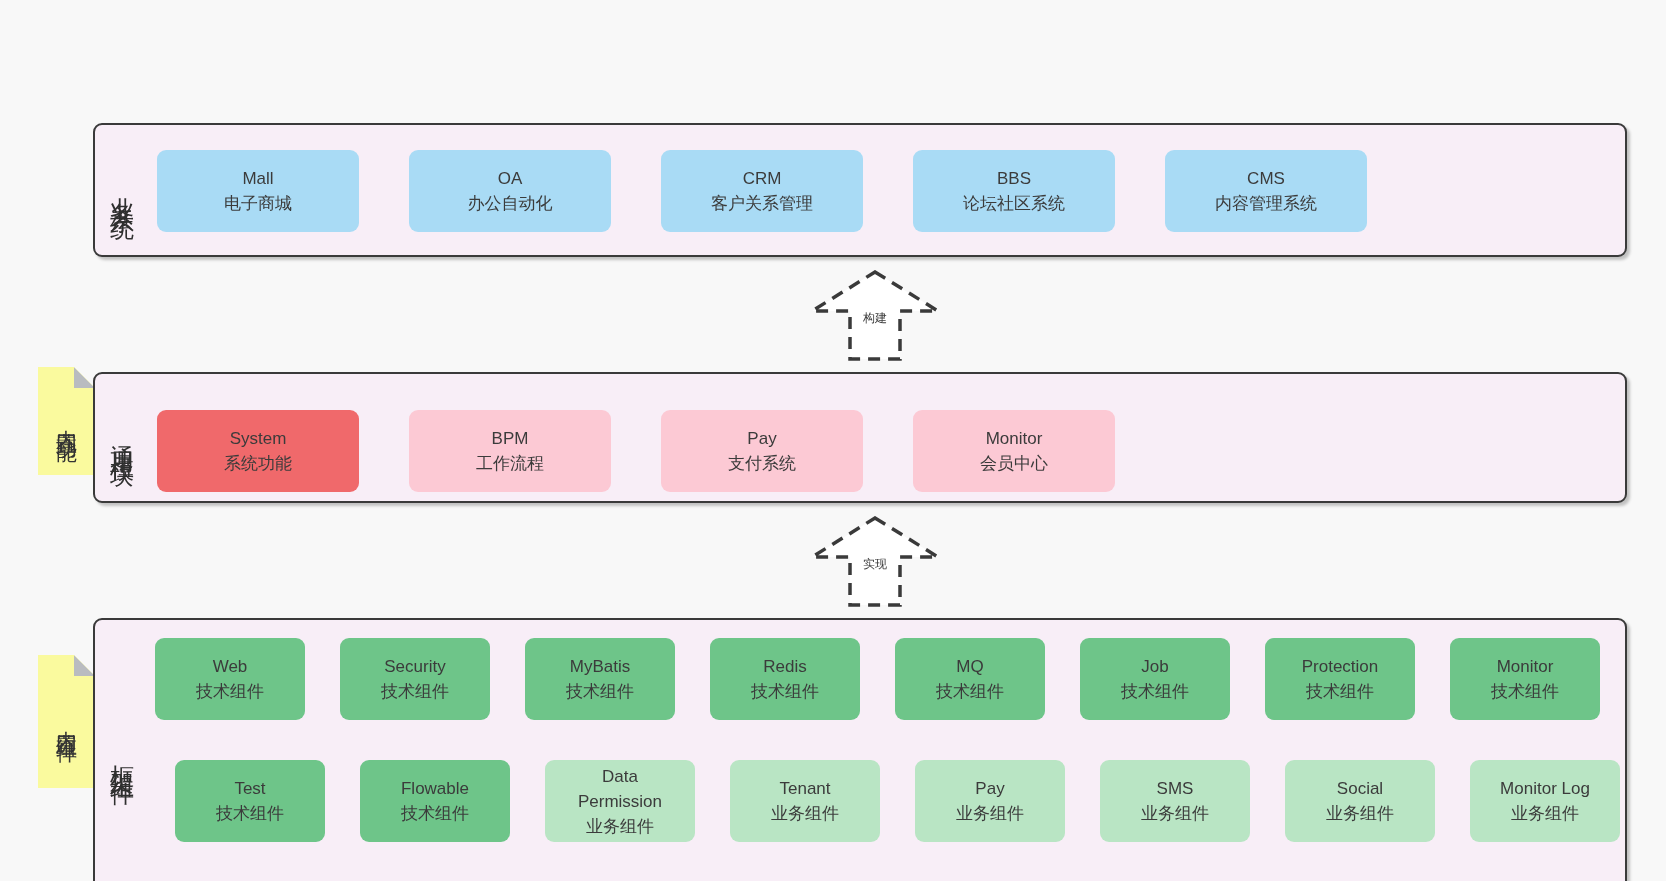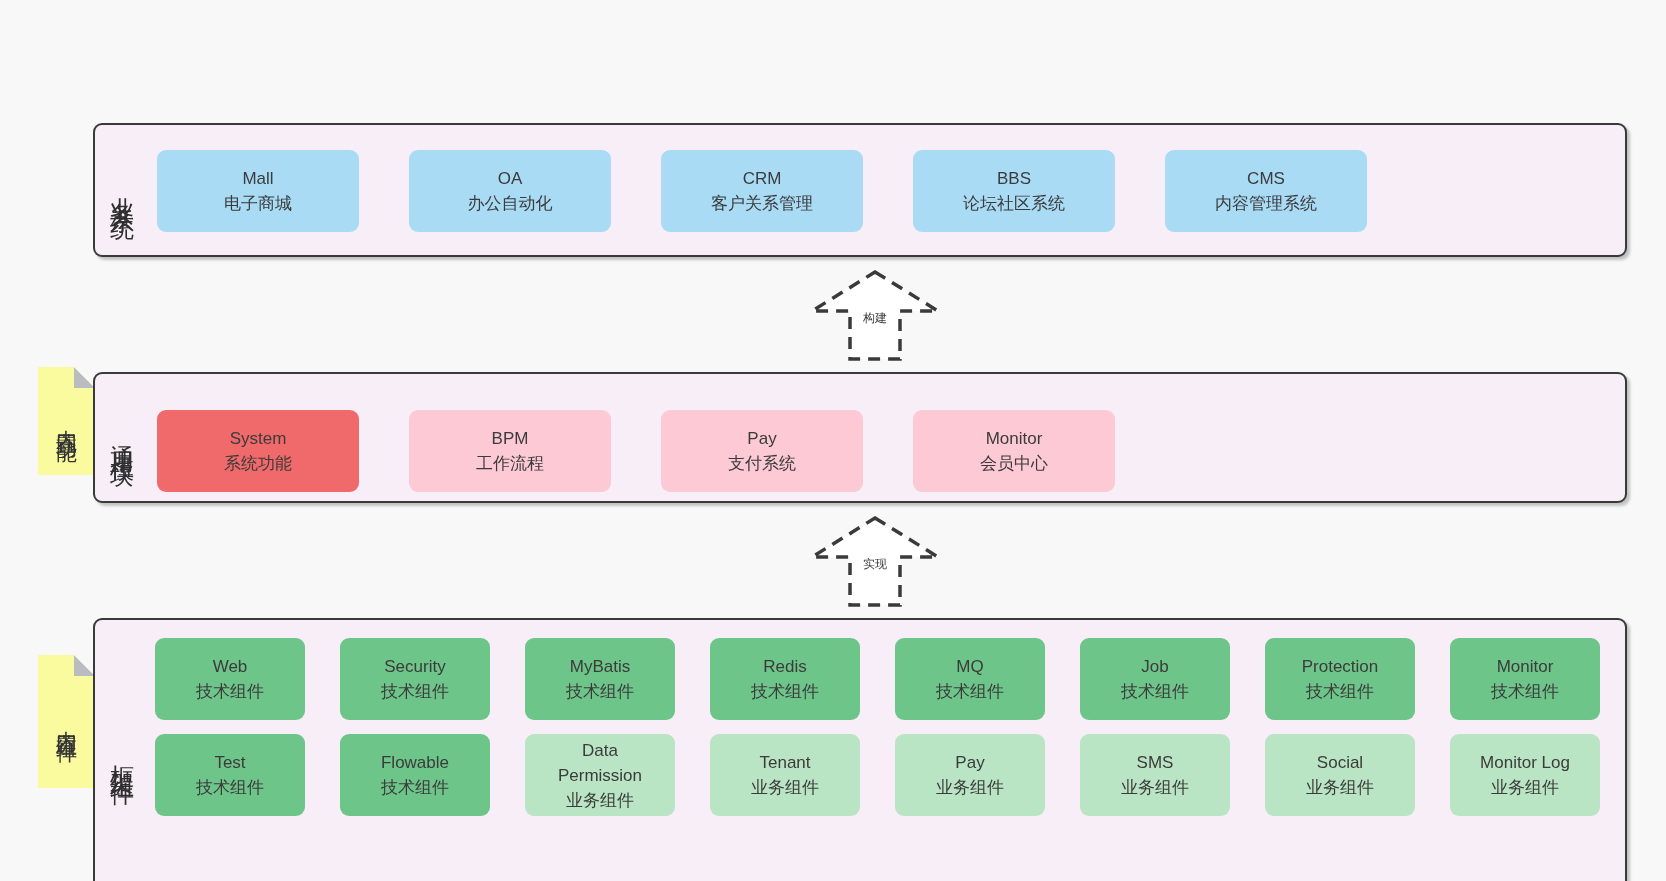--- a/index.html
+++ b/index.html
@@ -21,21 +21,21 @@
     writing-mode:vertical-rl;text-orientation:upright;
     font-size:24px;letter-spacing:6px;color:#2f2f2f;white-space:nowrap;
   }
   
   .row{position:absolute;display:flex;}
   .row-wide{left:62px;gap:50px;}
   #band-business .row{top:25px;}
   #band-common .row{top:36px;}
   .row-narrow{left:60px;gap:35px;}
   #fw-row-1{top:18px;}
-  #fw-row-2{top:114px;}
+  #fw-row-2{top:140px;margin-left:20px;}
   
   .box{
     border-radius:9px;display:flex;flex-direction:column;align-items:center;justify-content:center;
     text-align:center;font-size:17px;line-height:25px;color:#3b3b3b;flex:0 0 auto;
   }
   .box-wide{width:202px;height:82px;}
   .box-narrow{width:150px;height:82px;}
   .blue{background:#a9dbf5;}
   .red{background:#f0696b;}
   .pink{background:#fcc9d4;}

